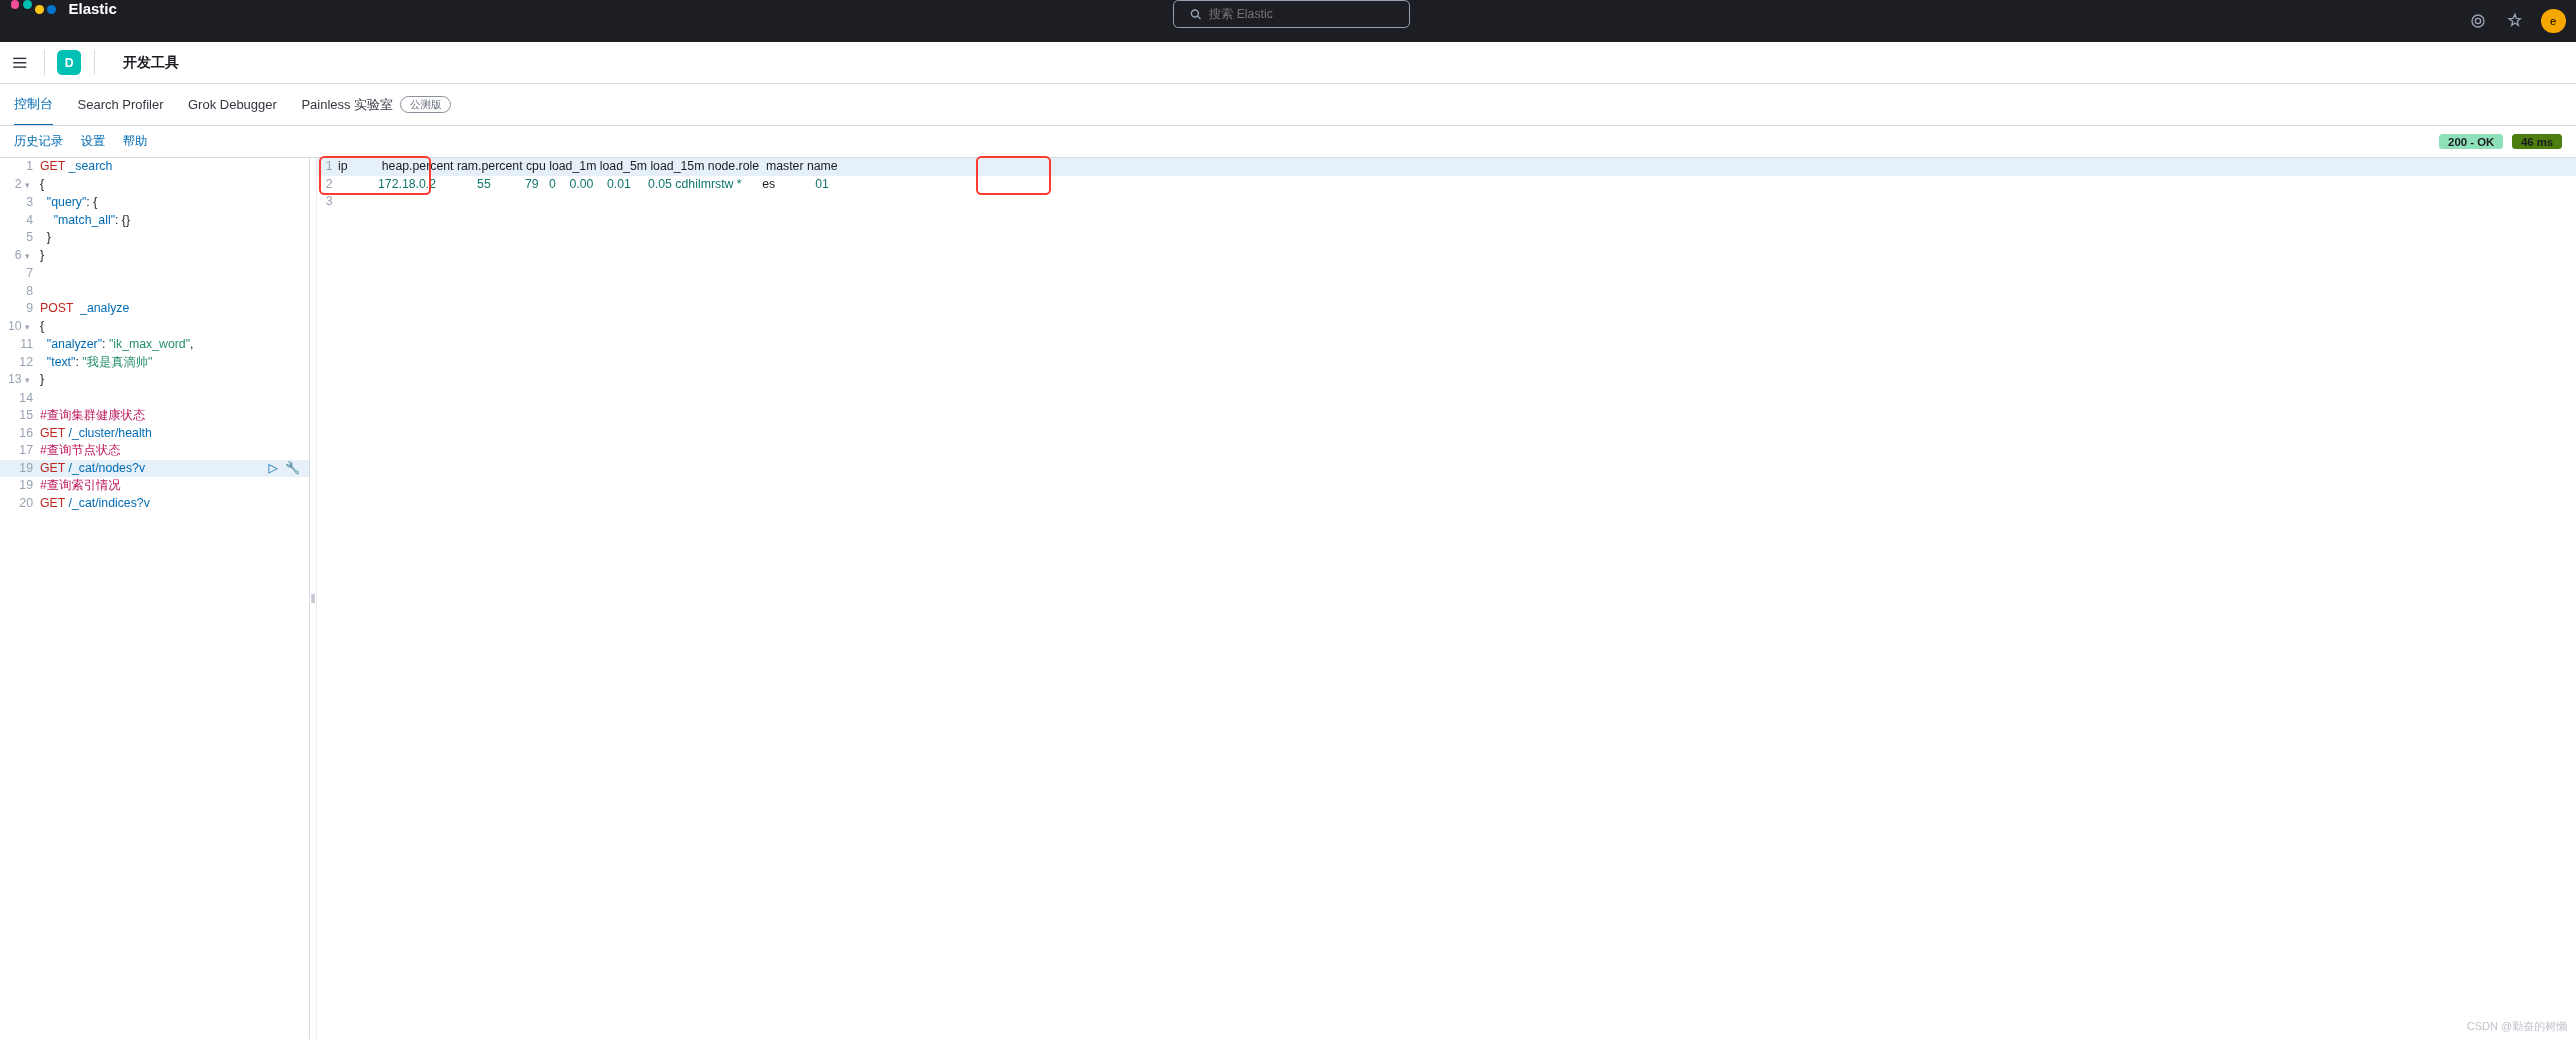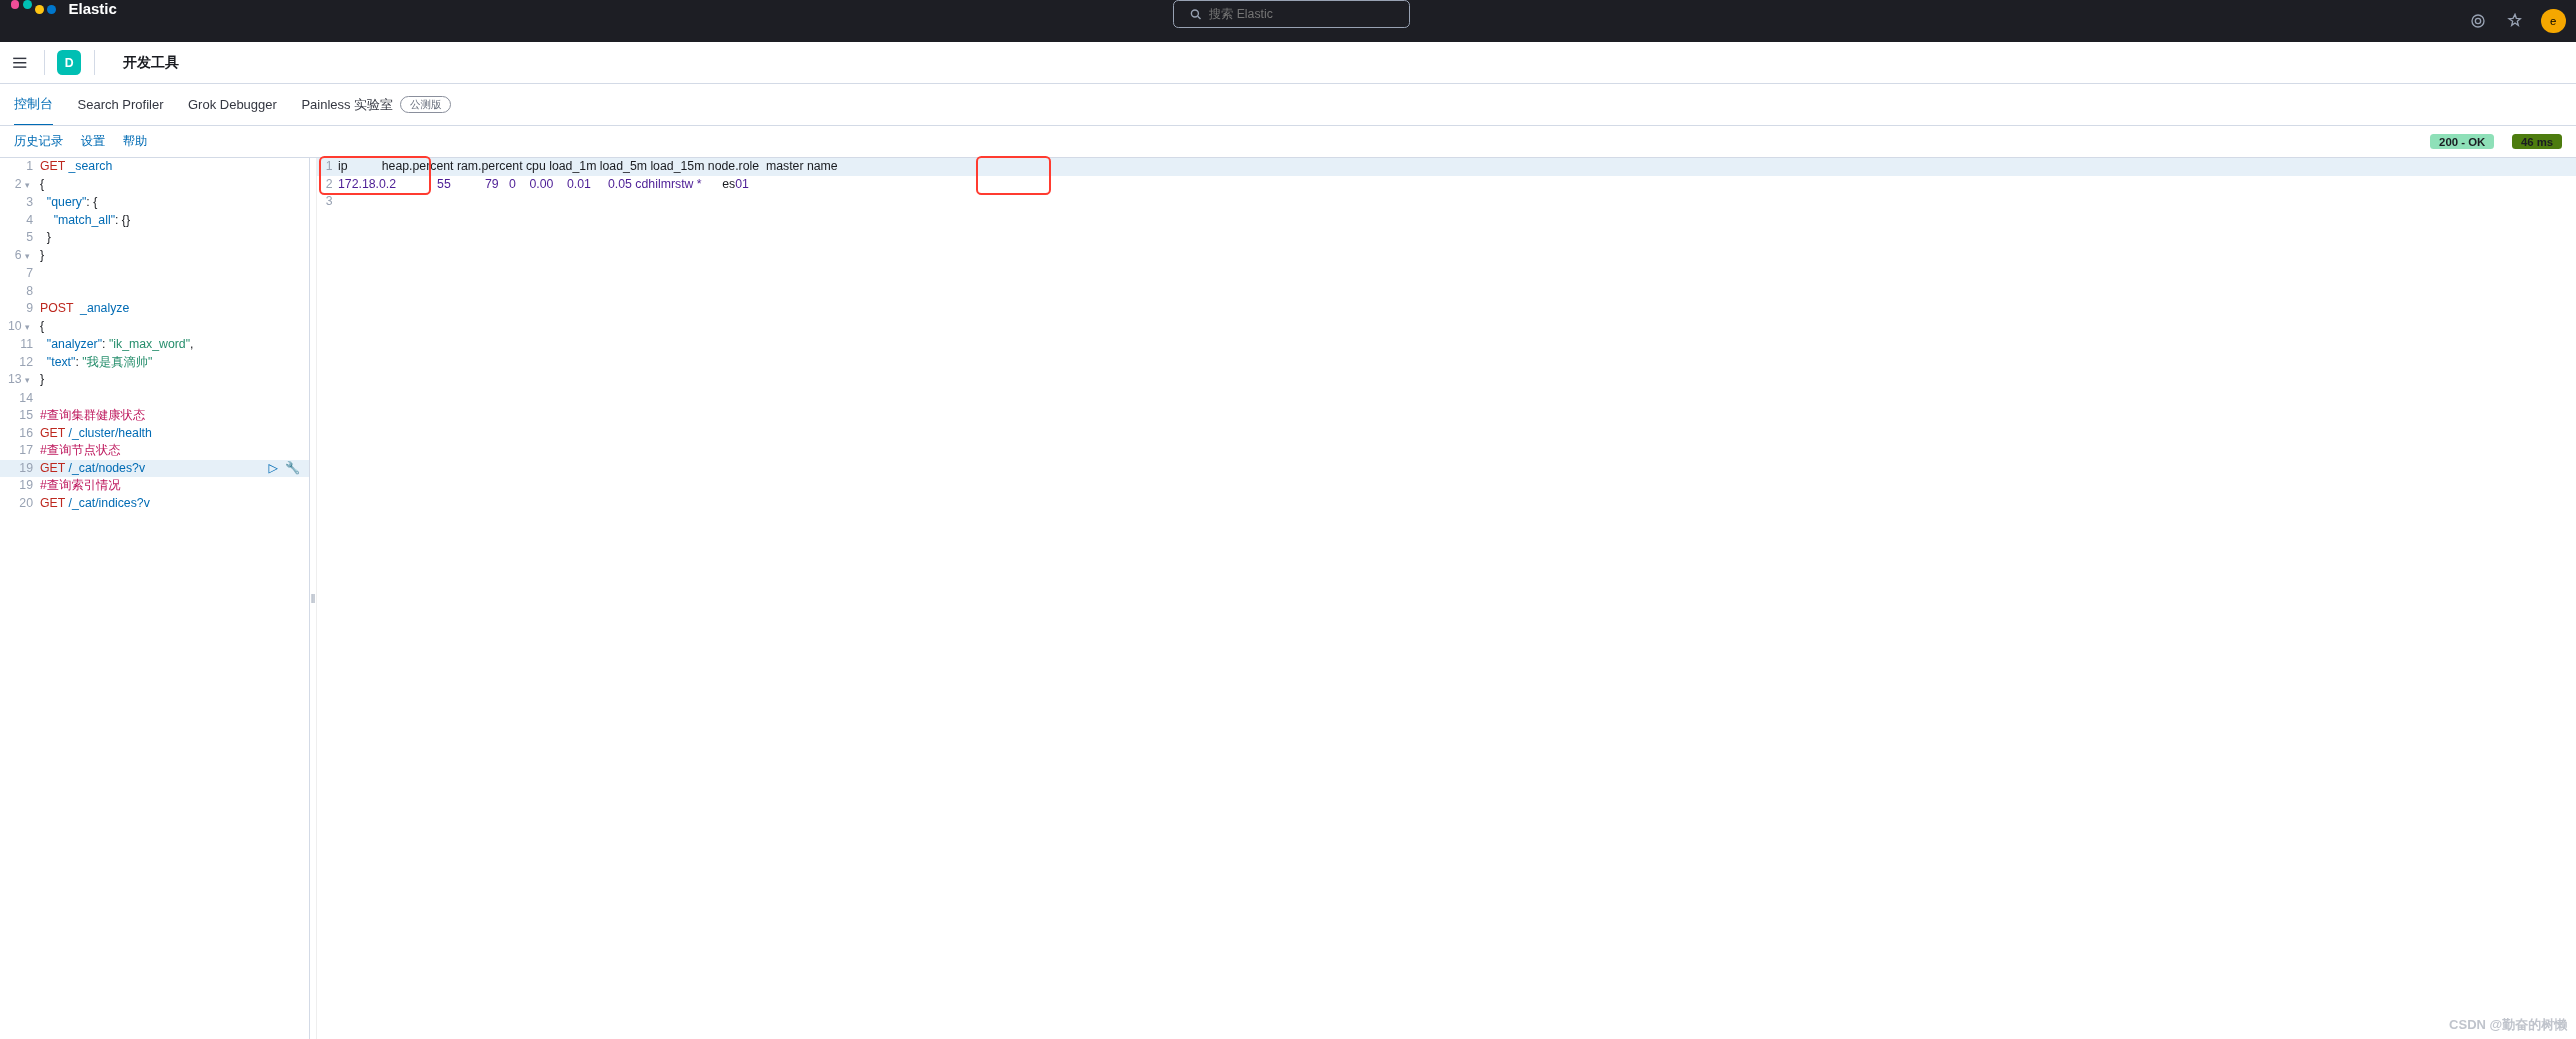--- a/index.html
+++ b/index.html
@@ -19,43 +19,43 @@
 .vline { width:0.9px; height:24.5px; background:#d3dae6; }
 .app-badge { width:24.5px; height:24.5px; border-radius:5.3px; background:#00bfb3; color:#fff; display:flex; align-items:center; justify-content:center; font-weight:700; }
 .app-title { font-size:14px; font-weight:600;margin-left:16px; }
 .tabs-row { display:flex; align-items:center; height:42px; padding:0 14px; gap:24.5px; border-bottom:0.9px solid #d3dae6; }
 .tab { font-size:13px; color:#343741; padding:10.5px 0; cursor:pointer; display:flex; align-items:center; gap:7px; }
 .tab.active { color:#006bb4; border-bottom:1.8px solid #006bb4; font-weight:500; }
 .beta-badge { border:0.9px solid #8a8f9c; border-radius:10.5px; padding:0.9px 8.8px; font-size:10.5px; color:#69707d; }
 .toolbar-row { display:flex; align-items:center; height:32px; padding:0 14px; border-bottom:0.9px solid #d3dae6; font-size:12.3px; }
 .toolbar-left { display:flex; gap:17.5px; }
 .toolbar-left span { color:#006bb4; cursor:pointer; }
-.toolbar-right { margin-left:auto; display:flex; gap:18px; align-items:center; }
+.toolbar-right { margin-left:auto; display:flex; gap:9px; align-items:center; }
 .status-badge { background:#8ee0b8; color:#1a1c21; padding:1.8px 8.8px; border-radius:3.5px; font-weight:600; font-size:11.4px; }
 .ms-badge { background:#4d7c0f; padding:1.8px 8.8px; border-radius:3.5px; font-weight:600; font-size:11.4px; }
 .split { display:flex; height:calc(100vh - 158px); }
 .pane { flex:1; position:relative; font-family:Menlo,Monaco,Consolas,monospace; font-size:12.3px; }
 .gutter { width:40px; text-align:right; color:#98a2b3; padding-right:7px; }
 .code-line { display:flex; line-height:17.5px; }
 .code-content { white-space:pre; }
 .pane-left { border-right:0.9px solid #d3dae6; overflow:auto; }
 .line-highlight { background:#e6f0f8; }
 .run-actions { position:absolute; right:14px; display:flex; gap:7px; color:#006bb4; }
 .kw-red { color:#bd271e; }
 .kw-blue { color:#006bb4; }
 .kw-str { color:#268e6c; }
 .kw-prop { color:#006bb4; }
-.kw-num { color:#4c1d95; }
+.kw-num { color:#0f766e;margin-left:40px; }
 .kw-comment { color:#be185d; }
 .fold { color:#98a2b3; font-size:8.8px; padding-right:3.5px; }
 .divider-handle { width:7px; display:flex; align-items:center; justify-content:center; color:#98a2b3; cursor:col-resize; border-right:0.9px solid #eee; }
 .resp-row { display:flex; line-height:17.5px; }
 .resp-gutter { width:21px; text-align:right; color:#98a2b3; padding-right:5.3px; }
 .annot { position:absolute; border:2.6px solid #ff3b30; border-radius:5.3px; pointer-events:none; }
-.watermark { position:fixed; bottom:5.3px; right:8.8px; color:#c0c4cc; font-size:13px;font-weight:bold; }
+.watermark { position:fixed; bottom:5.3px; right:8.8px; color:#c0c4cc; font-size:11px; }
 svg { display:block; }
 </style>
 </head>
 <body>
 
 <div class="top-header">
   <div class="logo-cluster">
     <div class="d" style="background:#f04e98"></div>
       <div class="d" style="background:#00bfb3"></div>
     <div class="d" style="background:#fec514;margin-top:5.3px"></div>

